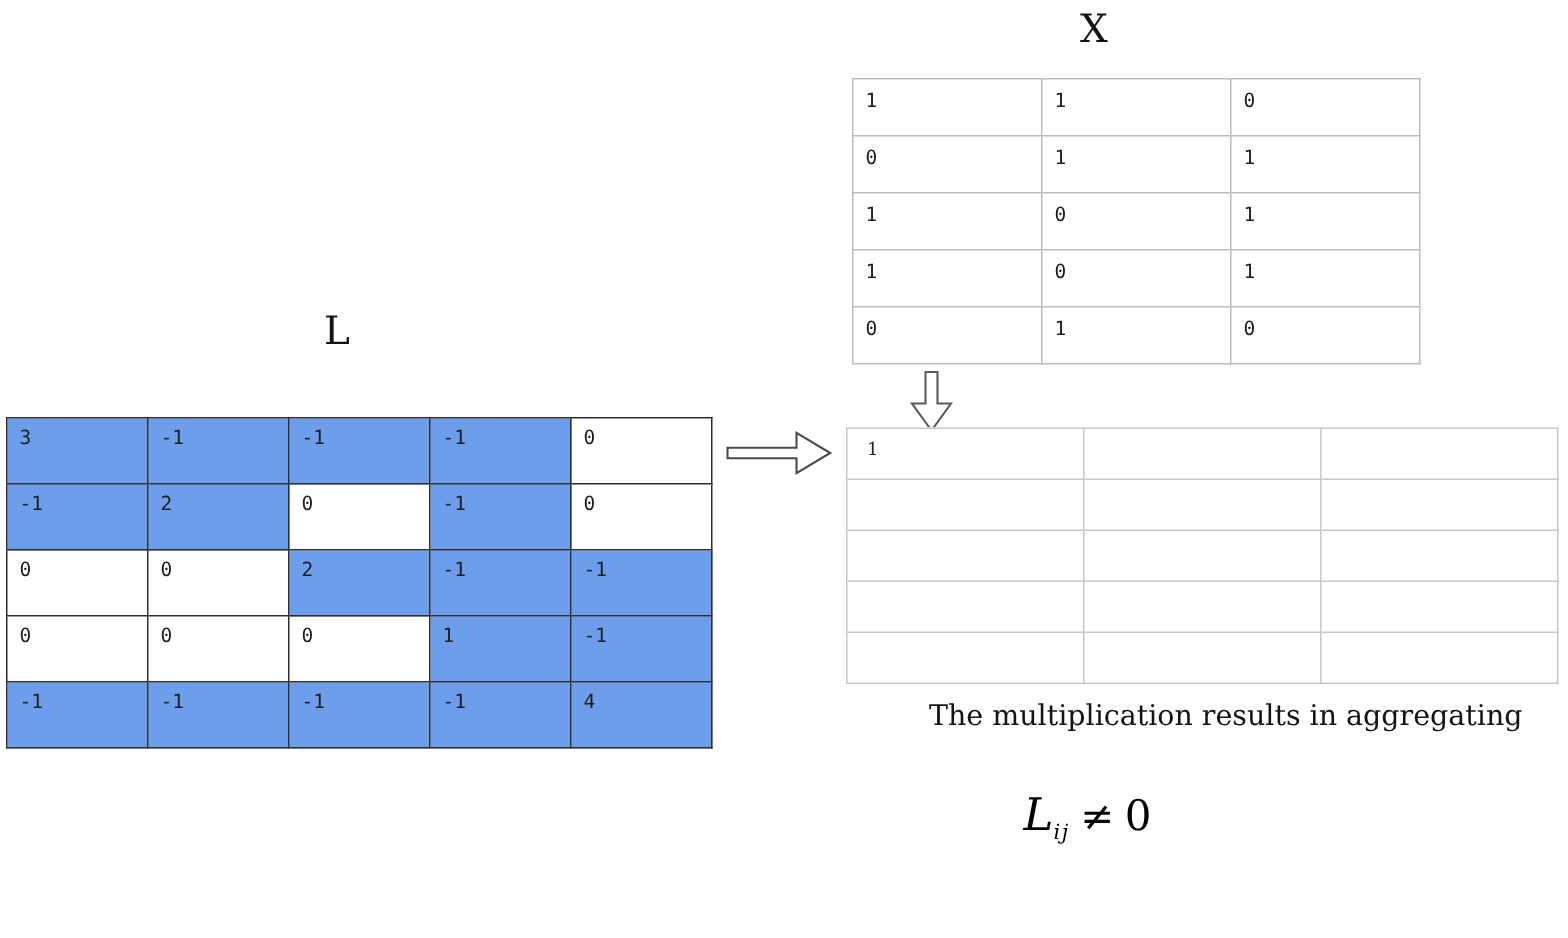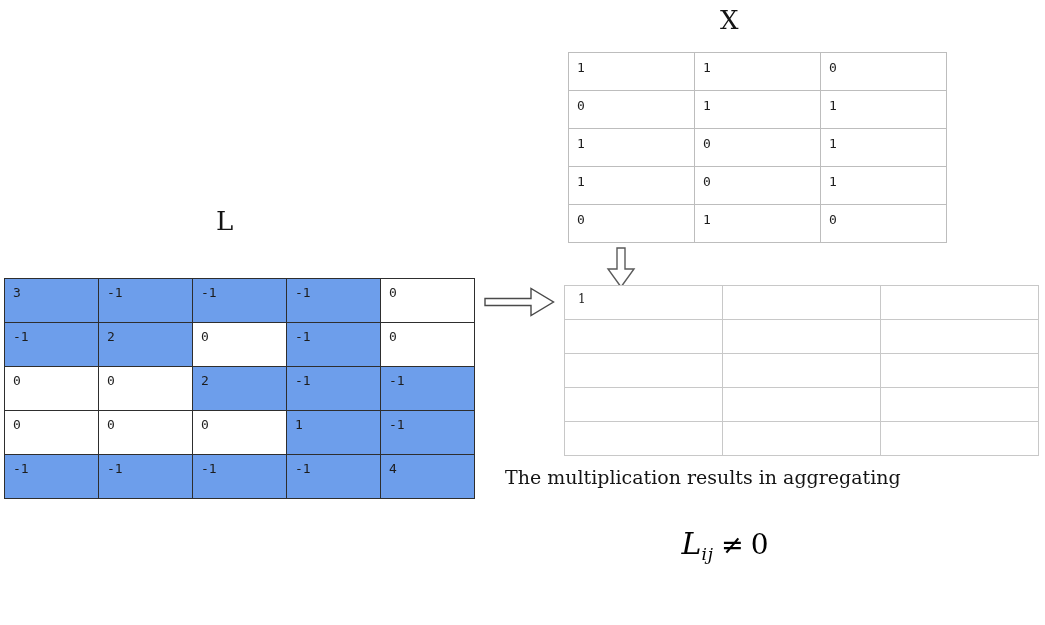--- a/index.html
+++ b/index.html
@@ -42,30 +42,30 @@
     width:158px; height:34px; border:1px solid #c8c8c8;
     font-family:"DejaVu Serif", serif; font-size:12px; color:#222;
     padding:6px 0 0 13px; vertical-align:top;
   }
 
   .arrow-svg { position:absolute; }
   #right-arrow { left:484px; top:287px; }
   #down-arrow  { left:603px; top:247px; }
 
   .caption {
-    position:absolute; left:505px; top:466px; width:510px; text-align:left;
+    position:absolute; left:505px; top:466px; width:510px; text-align:right;
     font-family:"DejaVu Serif", serif; font-size:19px; line-height:22px; color:#141414;
   }
 
   .formula {
     position:absolute; left:560px; top:526px; width:330px; text-align:center;
     font-family:"DejaVu Serif", serif; color:#000;
   }
   .f-var { font-style:italic; font-size:30px; }
-  .f-sub { font-style:italic; font-size:17px; vertical-align:-6px; letter-spacing:1px; }
+  .f-sub { font-style:italic; font-size:14px; vertical-align:-6px; letter-spacing:1px; }
   .f-rel { font-size:27px; padding:0 7px; }
   .f-rhs { font-size:28px; }
 </style>
 </head>
 <body style="--hl: #6d9eeb; --l-border: #2e2e2e; --light-border: #bdbdbd; --result-outer: #9b9b9b;">
 
 <div class="matrix-label" id="x-label">X</div>
 
 <table class="x-table">
   <tbody>

